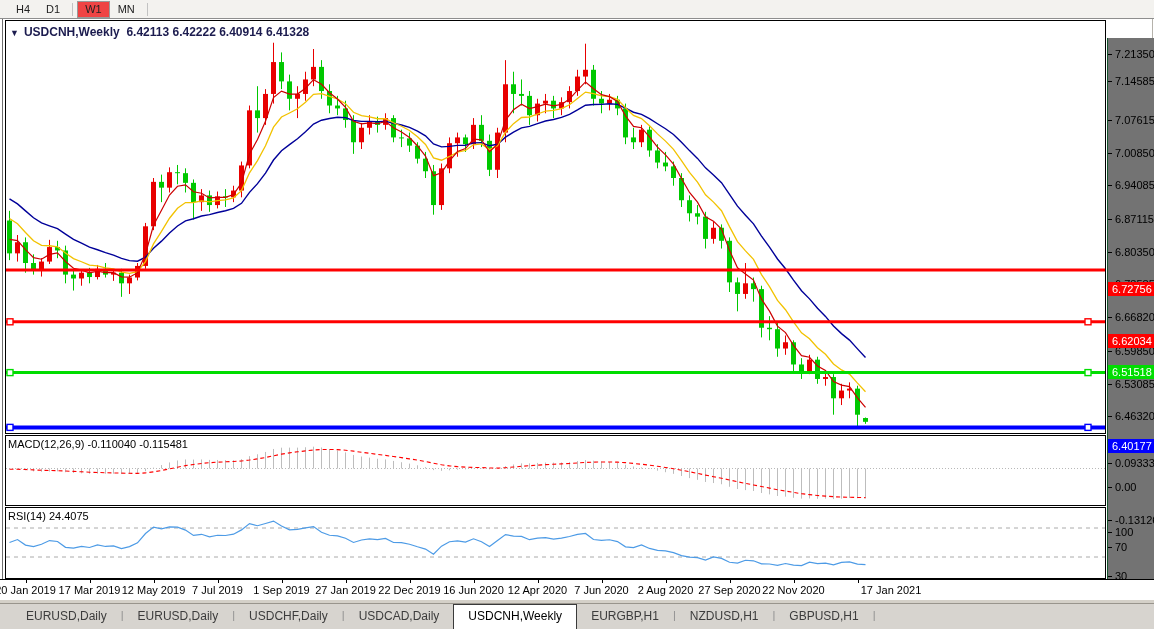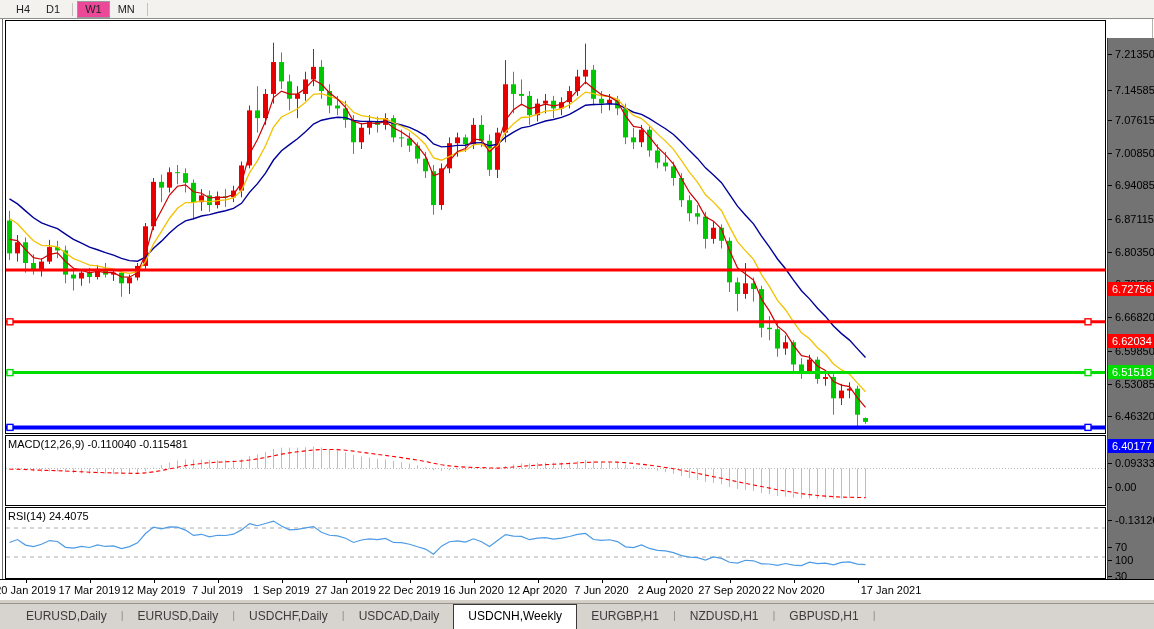--- a/index.html
+++ b/index.html
@@ -3,21 +3,21 @@
 <meta charset="utf-8">
 <style>
   * { box-sizing: border-box; }
   body { margin:0; background:#d4d0c8; font-family:"Liberation Sans",sans-serif; }
   #app { position:relative; width:1154px; height:629px; background:#fff; overflow:hidden; }
 
   
   #toolbar { position:absolute; left:0; top:0; width:1154px; height:19px; background:#f3f2ef;
              border-bottom:1px solid #8e8e8e; display:flex; align-items:center; padding-left:8px; }
   .tbtn { font-size:11px; color:#222; padding:1px 7px; border:1px solid transparent; line-height:13px; cursor:default; }
-  .tbtn.active { background:#ec4899; border-color:#9a9a9a; }
+  .tbtn.active { background:#ef4444; border-color:#9a9a9a; }
   .tsep { width:1px; height:13px; background:#c2c2c2; margin:0 4px; }
 
   
   #left-line  { position:absolute; left:2px;  top:19px; width:1px; height:581px; background:#6e6e6e; }
   #right-line { position:absolute; left:1152px; top:19px; width:1px; height:581px; background:#b5b2ab; }
 
   svg { position:absolute; left:0; display:block; }
   #main-svg { top:20px; }
   #macd-svg { top:435px; }
   #rsi-svg  { top:507px; }
@@ -63,20 +63,23 @@
       <div class="tbtn">D1</div>
       <div class="tsep"></div>
       <div class="tbtn active">W1</div>
       <div class="tbtn">MN</div>
       <div class="tsep"></div>
     </div>
 
   <div id="left-line"></div>
   <div id="right-line"></div>
 
+  <div id="chart-title">
+    <span class="arrow">▼</span><span>USDCNH,Weekly</span>&nbsp;&nbsp;<span id="ohlc-text">6.42113 6.42222 6.40914 6.41328</span>
+  </div>
 
   <svg id="main-svg" width="1106" height="415">
       <rect x="5.5" y="0.5" width="1100" height="413" fill="#fff" stroke="#000"></rect>
       <g>
         <line x1="9.5" y1="190.8502415458941" x2="9.5" y2="240.1256038647344" stroke="#00c800" stroke-width="1"></line>
         <rect x="7" y="200.51207729468615" width="5" height="32.850241545893965" fill="#00c800"></rect>
         <line x1="17.5" y1="215.0048309178747" x2="17.5" y2="241.5748792270533" stroke="#e80000" stroke-width="1"></line>
         <rect x="15" y="222.25120772946875" width="5" height="11.11111111111137" fill="#e80000"></rect>
         <line x1="25.5" y1="217.4202898550727" x2="25.5" y2="252.68599033816426" stroke="#00c800" stroke-width="1"></line>
         <rect x="23" y="222.25120772946875" width="5" height="20.772946859903442" fill="#00c800"></rect>
@@ -439,21 +442,21 @@
       <line x1="6" y1="21" x2="1105" y2="21" stroke="#aaaaaa" stroke-dasharray="4 4"></line>
       <line x1="6" y1="50" x2="1105" y2="50" stroke="#aaaaaa" stroke-dasharray="4 4"></line>
       <polyline points="9.5,35.5 17.5,32.553886925794984 25.5,38.065697266993645 33.5,39.64847937394042 41.5,37.30982559142421 49.5,33.5376206452409 57.5,34.466181435271444 65.5,40.33783903648468 73.5,41.16771825150278 81.5,39.45202006702611 89.5,40.485589020025515 97.5,37.96536825944235 105.5,39.465328548573524 113.5,38.83444591744157 121.5,41.63289580431028 129.5,39.616920392689 137.5,35.86566831695861 145.5,26.535814375764623 153.5,20.112797302141622 161.5,21.765576896366994 169.5,19.870188244511304 177.5,20.162485342174904 185.5,23.113511164334618 193.5,28.44863681480988 201.5,27.28931869980849 209.5,29.848806604447347 217.5,28.231737500360232 225.5,28.50520148819205 233.5,27.182036736184124 241.5,22.902907906756525 249.5,16.62023295446894 257.5,18.74813210066751 265.5,16.506554969613347 273.5,14.08254228327906 281.5,18.925563803298537 289.5,22.90170836349425 297.5,22.380871782880064 305.5,20.84452730497938 313.5,19.583989229744816 321.5,25.210224513045453 329.5,28.242249828690554 337.5,28.844307554243137 345.5,31.25801824868328 353.5,35.470715818363544 361.5,33.00428854175888 369.5,31.96470110262458 377.5,32.662782699685906 385.5,31.446034729857317 393.5,35.50699568402984 401.5,35.70256919951298 409.5,37.20806138783741 417.5,39.79507757229031 425.5,42.09810523739618 433.5,47.223295198308186 441.5,39.15803942196264 449.5,34.75923777260253 457.5,33.81247450316446 465.5,35.04214987109973 473.5,31.7962231565975 481.5,34.77537941677235 489.5,39.48597653635493 497.5,33.46209923514508 505.5,27.538728032610173 513.5,29.128139382980756 521.5,29.455631255690207 529.5,32.68790639517658 537.5,31.114403655719897 545.5,30.715754120237044 553.5,32.13892013787144 561.5,31.170233690061835 569.5,29.474114519527305 577.5,27.374888448879403 585.5,26.426279768780653 593.5,32.531424924899326 601.5,33.4572322960454 609.5,32.775400163105395 617.5,34.57105867347402 625.5,39.8473865341882 633.5,40.63983406303369 641.5,37.948333077932574 649.5,41.45686092249485 657.5,43.305456918134226 665.5,43.891315764099005 673.5,45.629446140066364 681.5,48.6095100130476 689.5,50.166064880381725 697.5,50.56395282184039 705.5,53.008901109512834 713.5,49.86374024892134 721.5,51.3710253955477 729.5,55.26528343439152 737.5,56.16058567310872 745.5,53.264605924784725 753.5,53.801122336830595 761.5,56.89628105694826 769.5,56.99900763381679 777.5,58.33152867868775 785.5,56.5207969591827 793.5,58.11340035927145 801.5,58.565313688060044 809.5,55.14556419336644 817.5,56.70267720270794 825.5,56.12826057952872 833.5,57.78254908110153 841.5,55.451858976578535 849.5,54.855742086137056 857.5,57.11286530209156 865.5,57.66527739773189" fill="none" stroke="#4d9be6" stroke-width="1.2"></polyline>
     </svg>
 
   <div id="axis">
       <div class="axlbl" style="top: 9.74638px;">
         <span class="tick"></span>
         <span class="t">7.21350</span>
       </div>
-      <div class="axlbl" style="top: 46px;">
+      <div class="axlbl" style="top: 37px;">
         <span class="tick"></span>
         <span class="t">7.14585</span>
       </div>
       <div class="axlbl" style="top: 76.099px;">
         <span class="tick"></span>
         <span class="t">7.07615</span>
       </div>
       <div class="axlbl" style="top: 108.78px;">
         <span class="tick"></span>
         <span class="t">7.00850</span>
@@ -495,21 +498,21 @@
         <span class="t">0.09333</span>
       </div>
       <div class="axlbl" style="top: 443px;">
         <span class="tick"></span>
         <span class="t">0.00</span>
       </div>
       <div class="axlbl" style="top: 476.472px;">
         <span class="tick"></span>
         <span class="t">-0.131263</span>
       </div>
-      <div class="axlbl" style="top: 516px;">
+      <div class="axlbl" style="top: 488px;">
         <span class="tick"></span>
         <span class="t">100</span>
       </div>
       <div class="axlbl" style="top: 502.5px;">
         <span class="tick"></span>
         <span class="t">70</span>
       </div>
       <div class="axlbl" style="top: 531.5px;">
         <span class="tick"></span>
         <span class="t">30</span>

